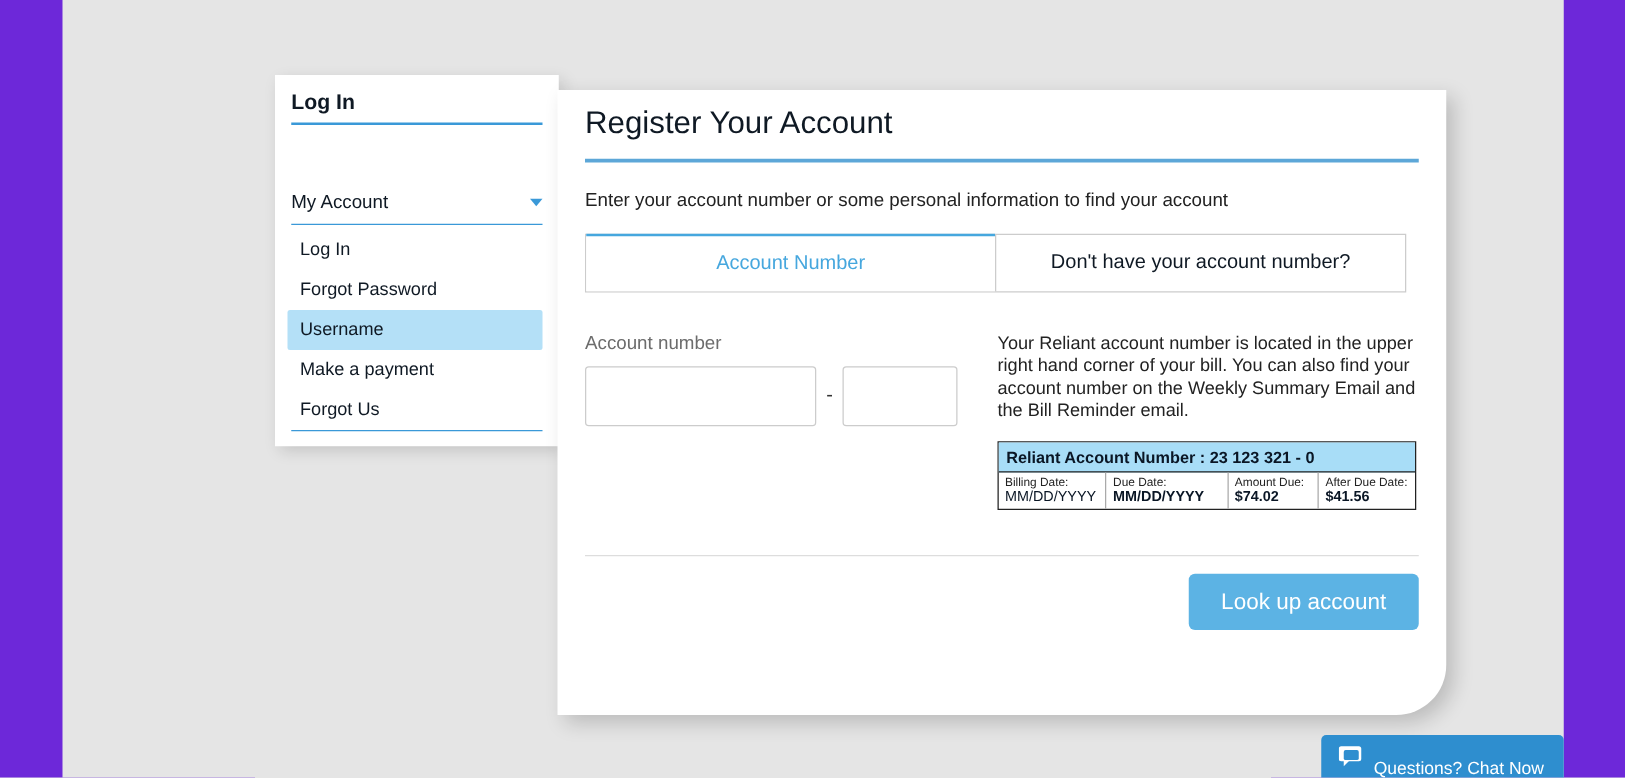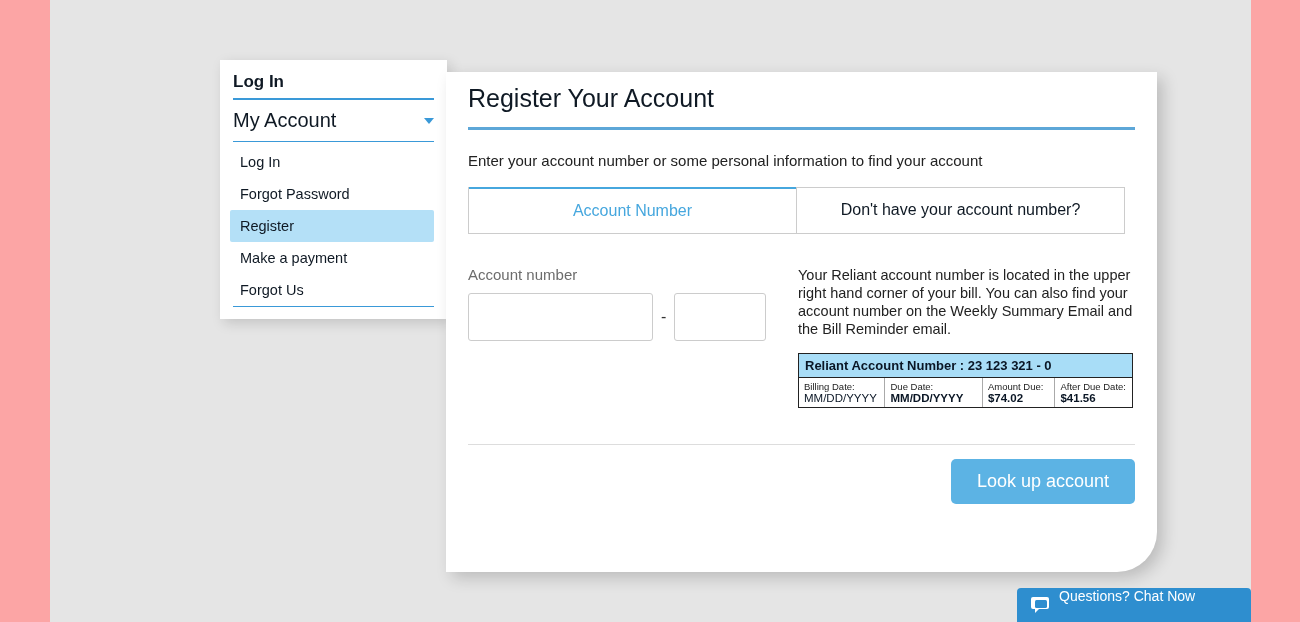--- a/index.html
+++ b/index.html
@@ -5,21 +5,21 @@
     * { box-sizing: border-box; margin: 0; padding: 0; }
     body {
       font-family: Arial, Helvetica, sans-serif;
       background: #e5e5e5;
       width: 1300px;
       height: 622px;
       overflow: hidden;
       position: relative;
     }
     .page-bg {
-      background: #fca5a5;
+      background: #6d28d9;
       width: 100%;
       height: 100%;
       position: relative;
     }
     .inner-area {
       position: absolute;
       left: 50px;
       top: 0;
       width: 1201px;
       height: 622px;
@@ -41,25 +41,26 @@
       font-weight: bold;
       color: #0f1924;
       padding-bottom: 6px;
       border-bottom: 2px solid #3a99d8;
       margin-bottom: 0;
     }
     .sidebar-section-header {
       display: flex;
       justify-content: space-between;
       align-items: center;
-      font-size: 20px;
+      font-size: 15px;
       color: #0f1924;
       padding: 9px 0 9px 0;
       border-bottom: 1px solid #3a99d8;
       cursor: pointer;
+      margin-top: 44px;
     }
     .triangle-down {
       width: 0; height: 0;
       border-left: 5px solid transparent;
       border-right: 5px solid transparent;
       border-top: 6px solid #3a99d8;
     }
     .nav-list {
       list-style: none;
       padding: 4px 0 0 0;
@@ -223,26 +224,26 @@
       border: none;
       border-radius: 5px;
       font-size: 18px;
       padding: 12px 26px;
       cursor: pointer;
     }
     .chat-widget {
       position: absolute;
       right: 0;
       bottom: 0;
-      width: 234px;
+      width: 194px;
       height: 34px;
       background: #2e8ecf;
       color: #fff;
       display: flex;
-      align-items: flex-start;
+      align-items: flex-end;
       padding-left: 42px;
       font-size: 14px;
       cursor: pointer;
       border-radius: 4px 4px 0 0;
     }
     .chat-icon-svg {
       position: absolute;
       left: 14px;
       top: 8px;
     }
@@ -256,21 +257,21 @@
     <aside class="sidebar">
       <div class="sidebar-pad">
         <h2 class="sidebar-title">Log In</h2>
         <div class="sidebar-section-header">
           <span>My Account</span>
           <span class="triangle-down"></span>
         </div>
         <ul class="nav-list">
           <li class="nav-item">Log In</li>
           <li class="nav-item">Forgot Password</li>
-          <li class="nav-item active">Register</li>
+          <li class="nav-item active">Username</li>
           <li class="nav-item">Make a payment</li>
           <li class="nav-item">Forgot Us</li>
         </ul>
       </div>
     </aside>
 
     <section class="main-card">
       <h1 class="main-title">Register Your Account</h1>
       <p class="main-instruction">Enter your account number or some personal information to find your account</p>
 

